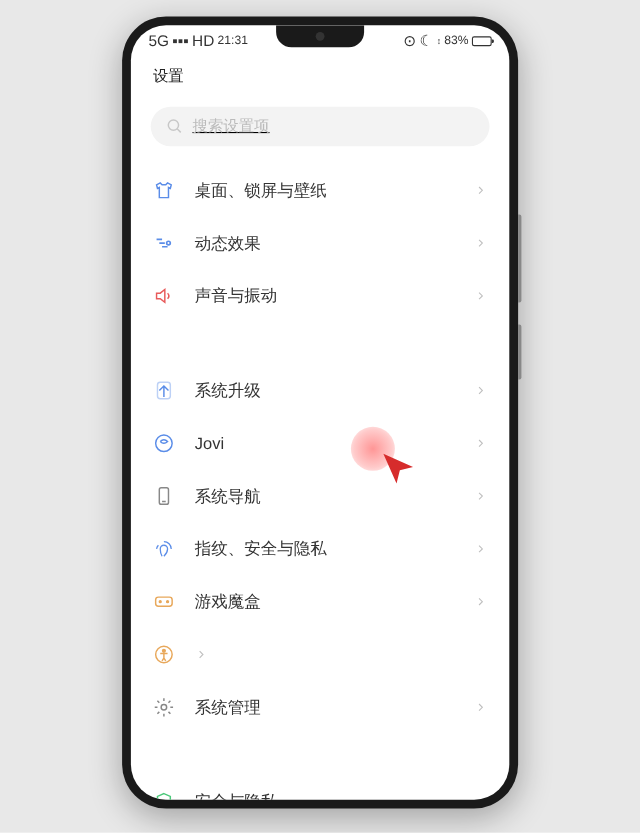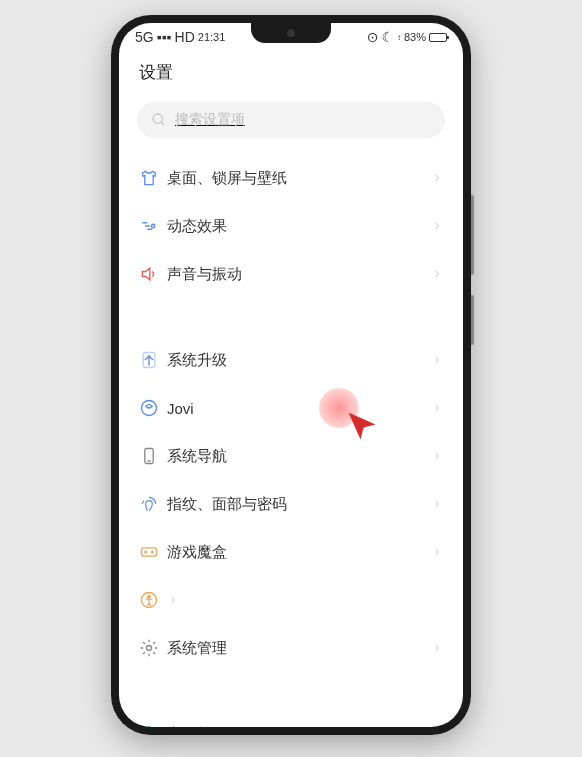--- a/index.html
+++ b/index.html
@@ -96,21 +96,21 @@
       border-radius: 0 1px 1px 0;
     }
     .battery-fill {
       height: 100%;
       width: 83%;
       background: #333;
       border-radius: 1px;
     }
     .page-title {
       padding: 14px 20px 12px;
-      font-size: 17px;
+      font-size: 14px;
       font-weight: 500;
       color: #222;
     }
     .search-box {
       margin: 6px 18px 16px;
       background: #f3f3f3;
       border-radius: 18px;
       padding: 9px 14px;
       display: flex;
       align-items: center;
@@ -129,21 +129,21 @@
     .list {
       padding: 0;
     }
     .group-gap {
       height: 38px;
     }
     .item {
       display: flex;
       align-items: center;
       padding: 14px 20px;
-      gap: 8px;
+      gap: 18px;
       position: relative;
       cursor: pointer;
     }
     .item-icon {
       width: 20px;
       height: 20px;
       display: flex;
       align-items: center;
       justify-content: center;
       flex-shrink: 0;
@@ -305,21 +305,21 @@
       <div class="item">
         <span class="item-icon">
           <svg viewBox="0 0 24 24" width="20" height="20" fill="none" stroke="#5b8de8" stroke-width="1.4">
               <path d="M12 4 A8 8 0 0 1 20 12"></path>
               <path d="M6 8 A8 8 0 0 0 4 12"></path>
               <path d="M12 8 A4 4 0 0 1 16 12 C16 16 14 18 12 20"></path>
               <path d="M8 12 A4 4 0 0 1 12 8"></path>
               <path d="M8 12 C8 15 9 18 10 20"></path>
             </svg>
         </span>
-        <span class="item-label">指纹、面部与密码</span>
+        <span class="item-label">指纹、安全与隐私</span>
         <svg class="chevron" viewBox="0 0 24 24" fill="none" stroke="#000" stroke-width="2">
             <polyline points="9 6 15 12 9 18"></polyline>
           </svg>
       </div>
 
       <div class="item">
         <span class="item-icon">
           <svg viewBox="0 0 24 24" width="20" height="20" fill="none" stroke="#e8a85b" stroke-width="1.6">
               <rect x="3" y="7" width="18" height="10" rx="3"></rect>
               <circle cx="8" cy="12" r="1" fill="#e8a85b"></circle>

